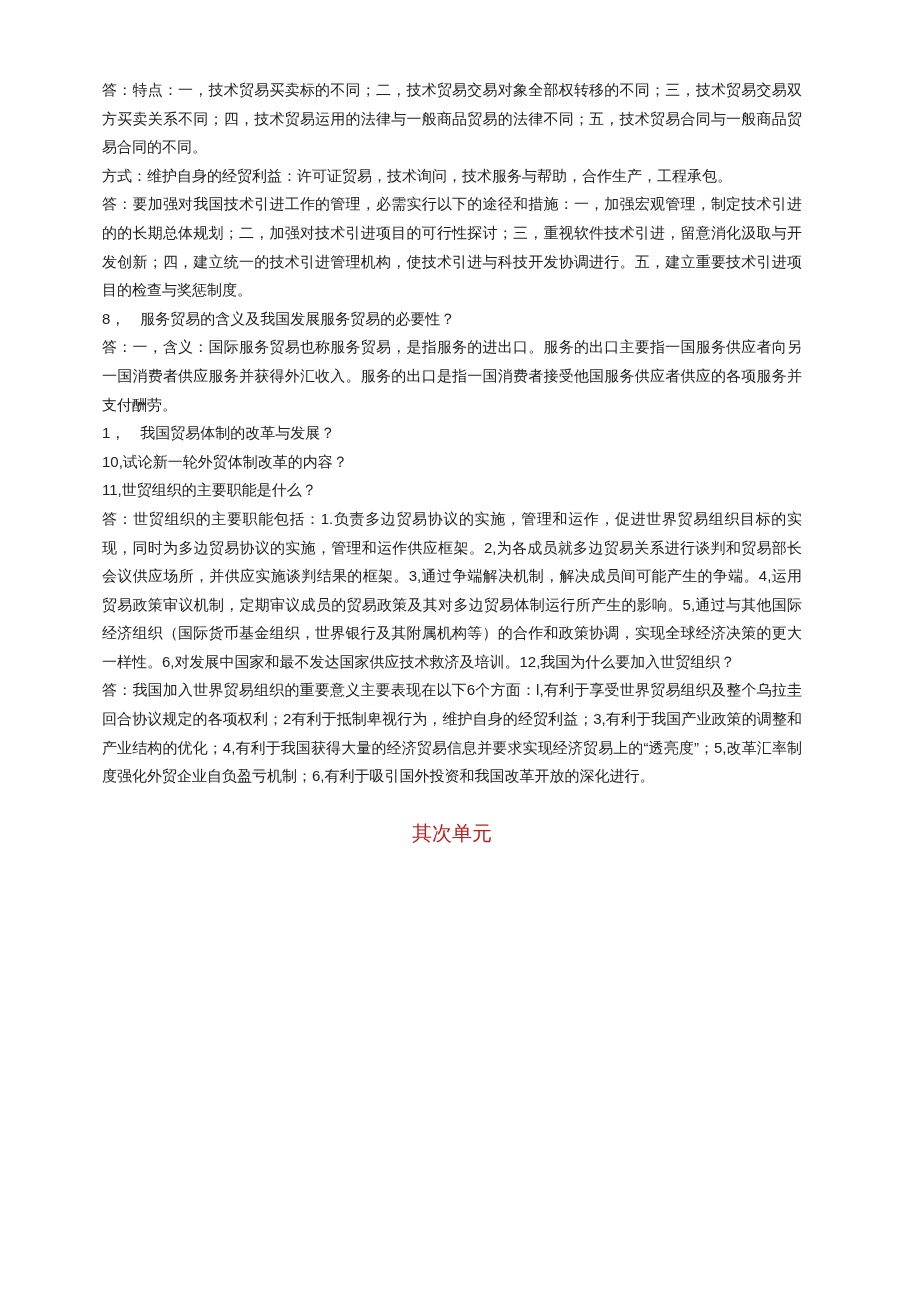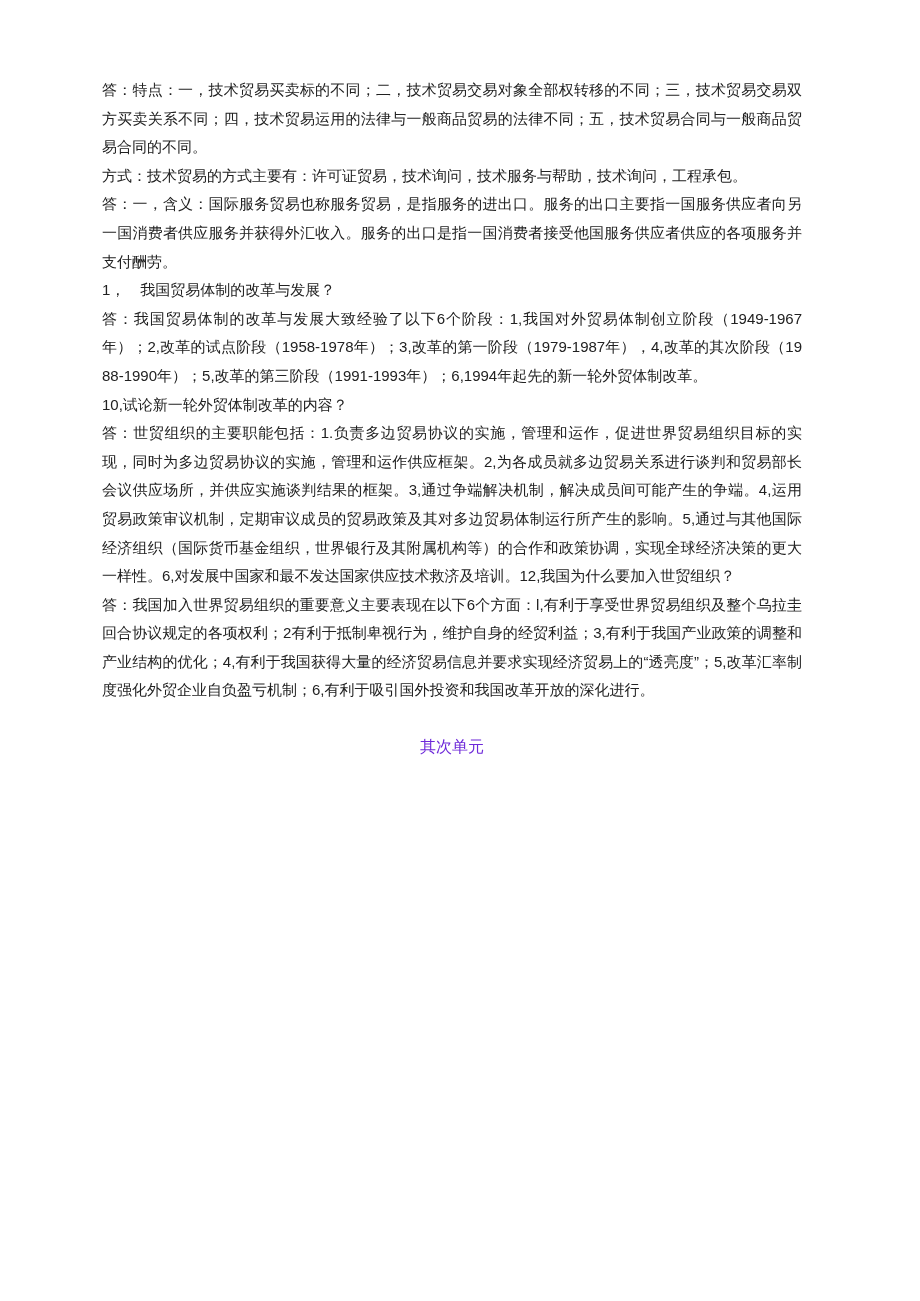--- a/index.html
+++ b/index.html
@@ -31,36 +31,38 @@
     font-size: 15px;
     line-height: 28.6px;
     color: #212121;
     text-align: justify;
     text-justify: inter-ideograph;
     word-break: break-all;
   }
   .section-heading {
     margin: 28.6px 0 0 0;
     padding: 0;
-    font-family: Liberation Mono, monospace;
+    font-family: Liberation Sans, sans-serif;
     font-weight: normal;
-    font-size: 16px;
+    font-size: 20px;
     line-height: 28.6px;
-    color: #6d28d9;
+    color: #b91c1c;
     text-align: center;
   }
 </style>
 </head>
 <body>
 
 <div class="page">
   <div class="body-text">
     <p class="para">答：特点：一，技术贸易买卖标的不同；二，技术贸易交易对象全部权转移的不同；三，技术贸易交易双方买卖关系不同；四，技术贸易运用的法律与一般商品贸易的法律不同；五，技术贸易合同与一般商品贸易合同的不同。</p>
-    <p class="para">方式：技术贸易的方式主要有：许可证贸易，技术询问，技术服务与帮助，技术询问，工程承包。</p>
+    <p class="para">方式：维护自身的经贸利益：许可证贸易，技术询问，技术服务与帮助，合作生产，工程承包。</p>
+    <p class="para">答：要加强对我国技术引进工作的管理，必需实行以下的途径和措施：一，加强宏观管理，制定技术引进的的长期总体规划；二，加强对技术引进项目的可行性探讨；三，重视软件技术引进，留意消化汲取与开发创新；四，建立统一的技术引进管理机构，使技术引进与科技开发协调进行。五，建立重要技术引进项目的检查与奖惩制度。</p>
+    <p class="para">8，　服务贸易的含义及我国发展服务贸易的必要性？</p>
     <p class="para">答：一，含义：国际服务贸易也称服务贸易，是指服务的进出口。服务的出口主要指一国服务供应者向另一国消费者供应服务并获得外汇收入。服务的出口是指一国消费者接受他国服务供应者供应的各项服务并支付酬劳。</p>
     <p class="para">1，　我国贸易体制的改革与发展？</p>
-    <p class="para">答：我国贸易体制的改革与发展大致经验了以下6个阶段：1,我国对外贸易体制创立阶段（1949-1967年）；2,改革的试点阶段（1958-1978年）；3,改革的第一阶段（1979-1987年），4,改革的其次阶段（1988-1990年）；5,改革的第三阶段（1991-1993年）；6,1994年起先的新一轮外贸体制改革。</p>
     <p class="para">10,试论新一轮外贸体制改革的内容？</p>
+    <p class="para">11,世贸组织的主要职能是什么？</p>
     <p class="para">答：世贸组织的主要职能包括：1.负责多边贸易协议的实施，管理和运作，促进世界贸易组织目标的实现，同时为多边贸易协议的实施，管理和运作供应框架。2,为各成员就多边贸易关系进行谈判和贸易部长会议供应场所，并供应实施谈判结果的框架。3,通过争端解决机制，解决成员间可能产生的争端。4,运用贸易政策审议机制，定期审议成员的贸易政策及其对多边贸易体制运行所产生的影响。5,通过与其他国际经济组织（国际货币基金组织，世界银行及其附属机构等）的合作和政策协调，实现全球经济决策的更大一样性。6,对发展中国家和最不发达国家供应技术救济及培训。12,我国为什么要加入世贸组织？</p>
     <p class="para">答：我国加入世界贸易组织的重要意义主要表现在以下6个方面：l,有利于享受世界贸易组织及整个乌拉圭回合协议规定的各项权利；2有利于抵制卑视行为，维护自身的经贸利益；3,有利于我国产业政策的调整和产业结构的优化；4,有利于我国获得大量的经济贸易信息并要求实现经济贸易上的“透亮度”；5,改革汇率制度强化外贸企业自负盈亏机制；6,有利于吸引国外投资和我国改革开放的深化进行。</p>
     <p class="section-heading">其次单元</p>
   </div>
 </div>
 
 </body></html>

